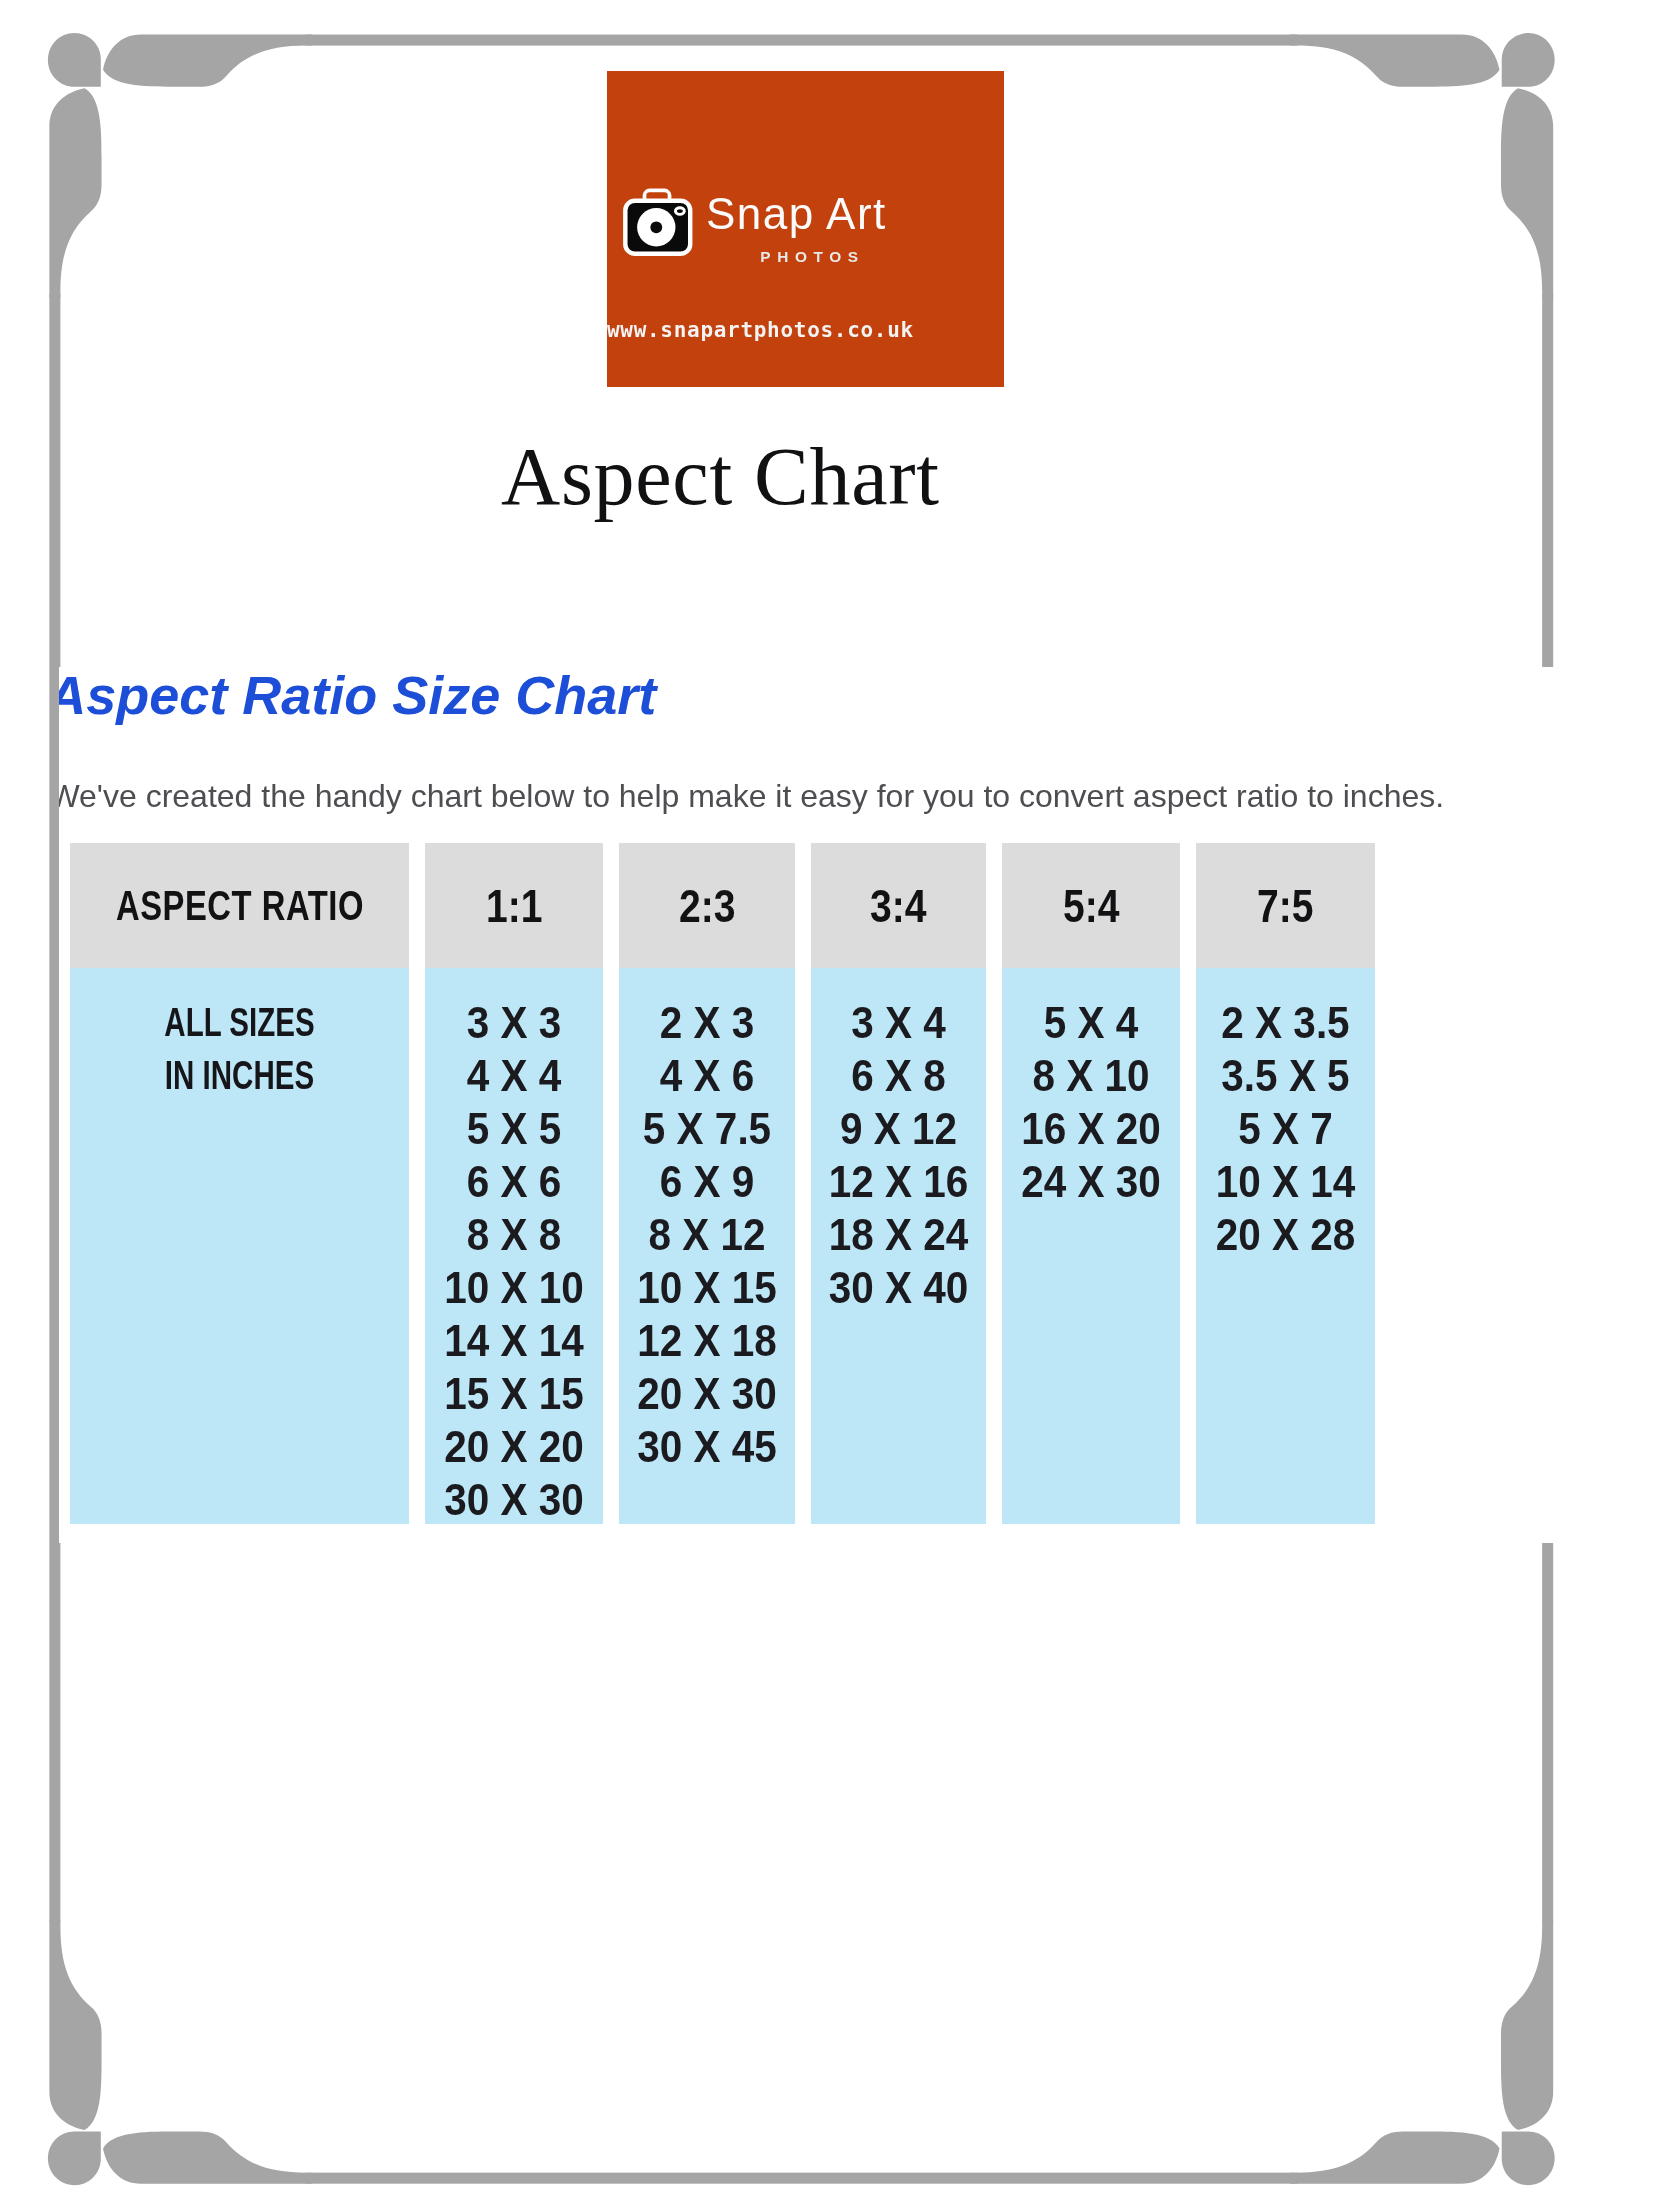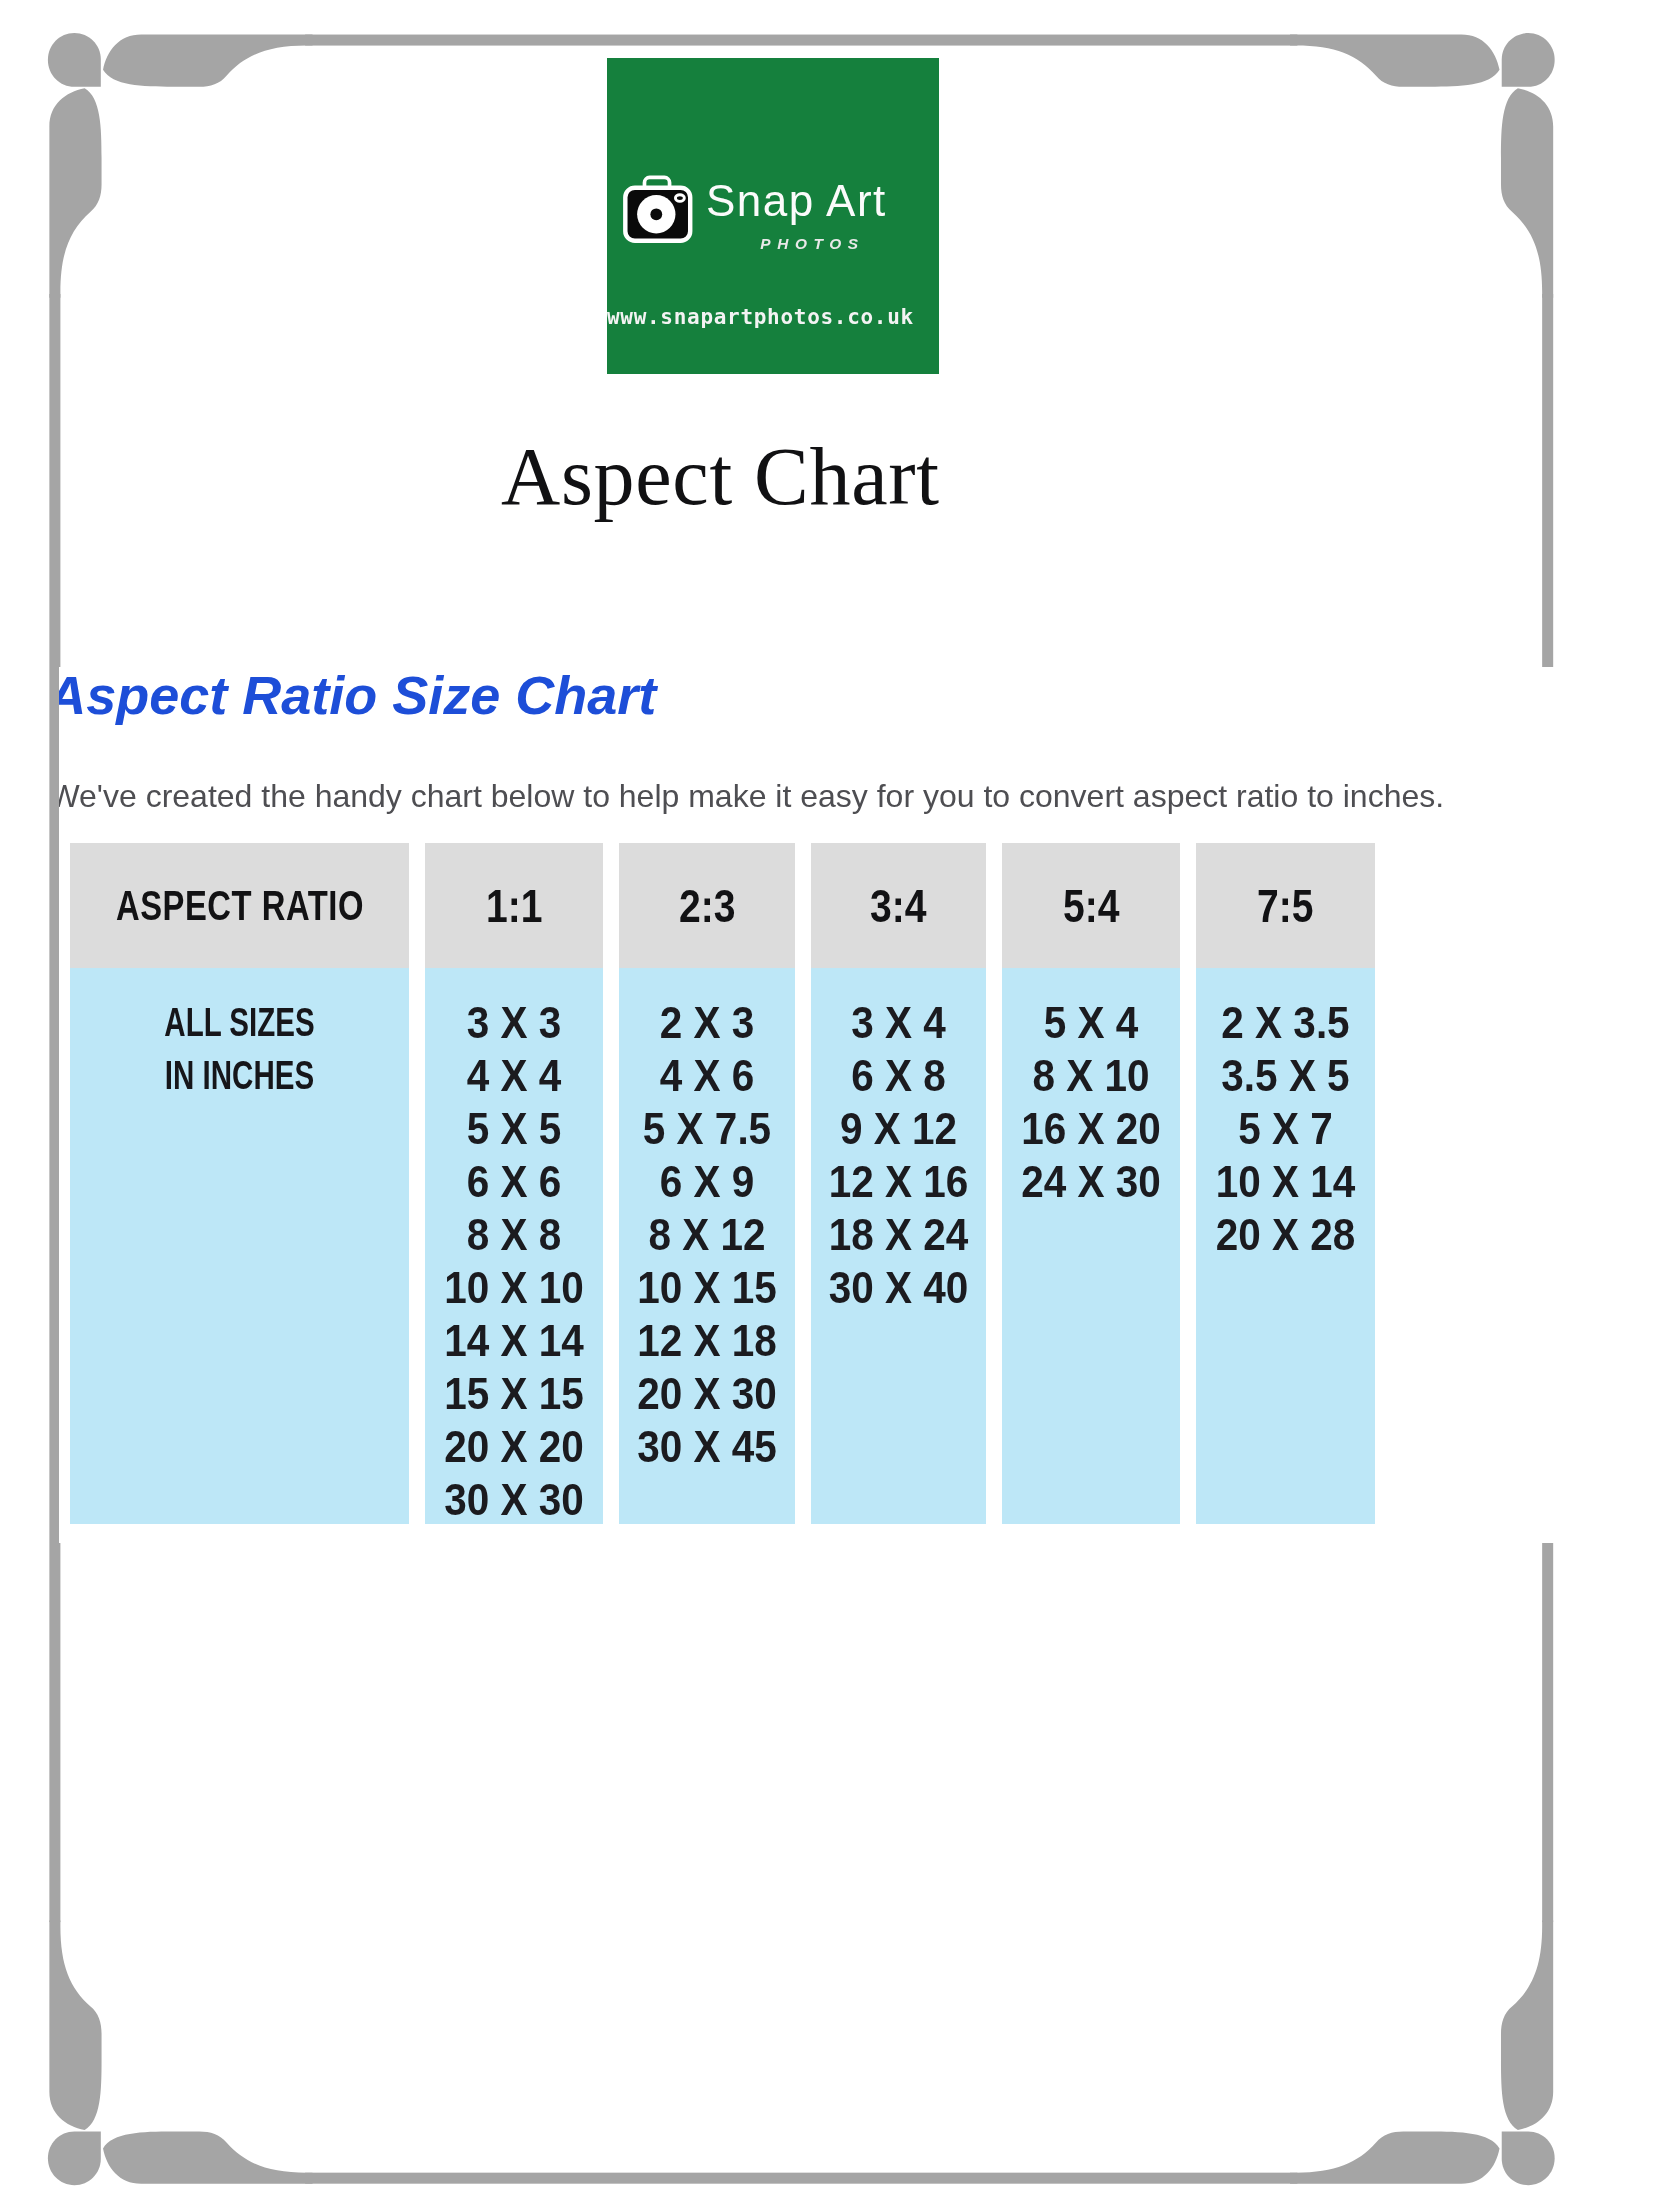--- a/index.html
+++ b/index.html
@@ -8,32 +8,32 @@
     width:1654px;height:2205px;
     background:#ffffff;
     overflow:hidden;
     font-family:"Liberation Sans",sans-serif;
   }
   
   .frame-svg{position:absolute;left:0;top:0;z-index:0;}
 
   
   .logo-box{
-    position:absolute;left:607px;top:58px;width:332px;height:316px;
-    background:#15803d;z-index:2;
+    position:absolute;left:607px;top:71px;width:397px;height:316px;
+    background:#c2410c;z-index:2;
   }
   .logo-camera{position:absolute;left:16px;top:115px;}
   .logo-brand{
     position:absolute;left:99px;top:118px;
     font-size:44px;font-weight:400;letter-spacing:1.5px;color:#fbfbfb;
     white-space:nowrap;
   }
   .logo-sub{
     position:absolute;left:110px;top:177px;width:191px;text-align:center;
-    font-size:15.4px;font-weight:700;letter-spacing:6.6px;color:#e9e9e9;font-style:italic;
+    font-size:15.4px;font-weight:700;letter-spacing:6.6px;color:#e9e9e9;
   }
   .logo-url{
     position:absolute;left:0;top:247px;width:100%;text-align:left;
     font-family:"DejaVu Sans Mono",monospace;font-weight:700;
     font-size:21px;letter-spacing:0.7px;color:#f3f3f3;white-space:nowrap;
   }
 
   
   .poster-title{
     position:absolute;left:501px;top:430px;z-index:2;

